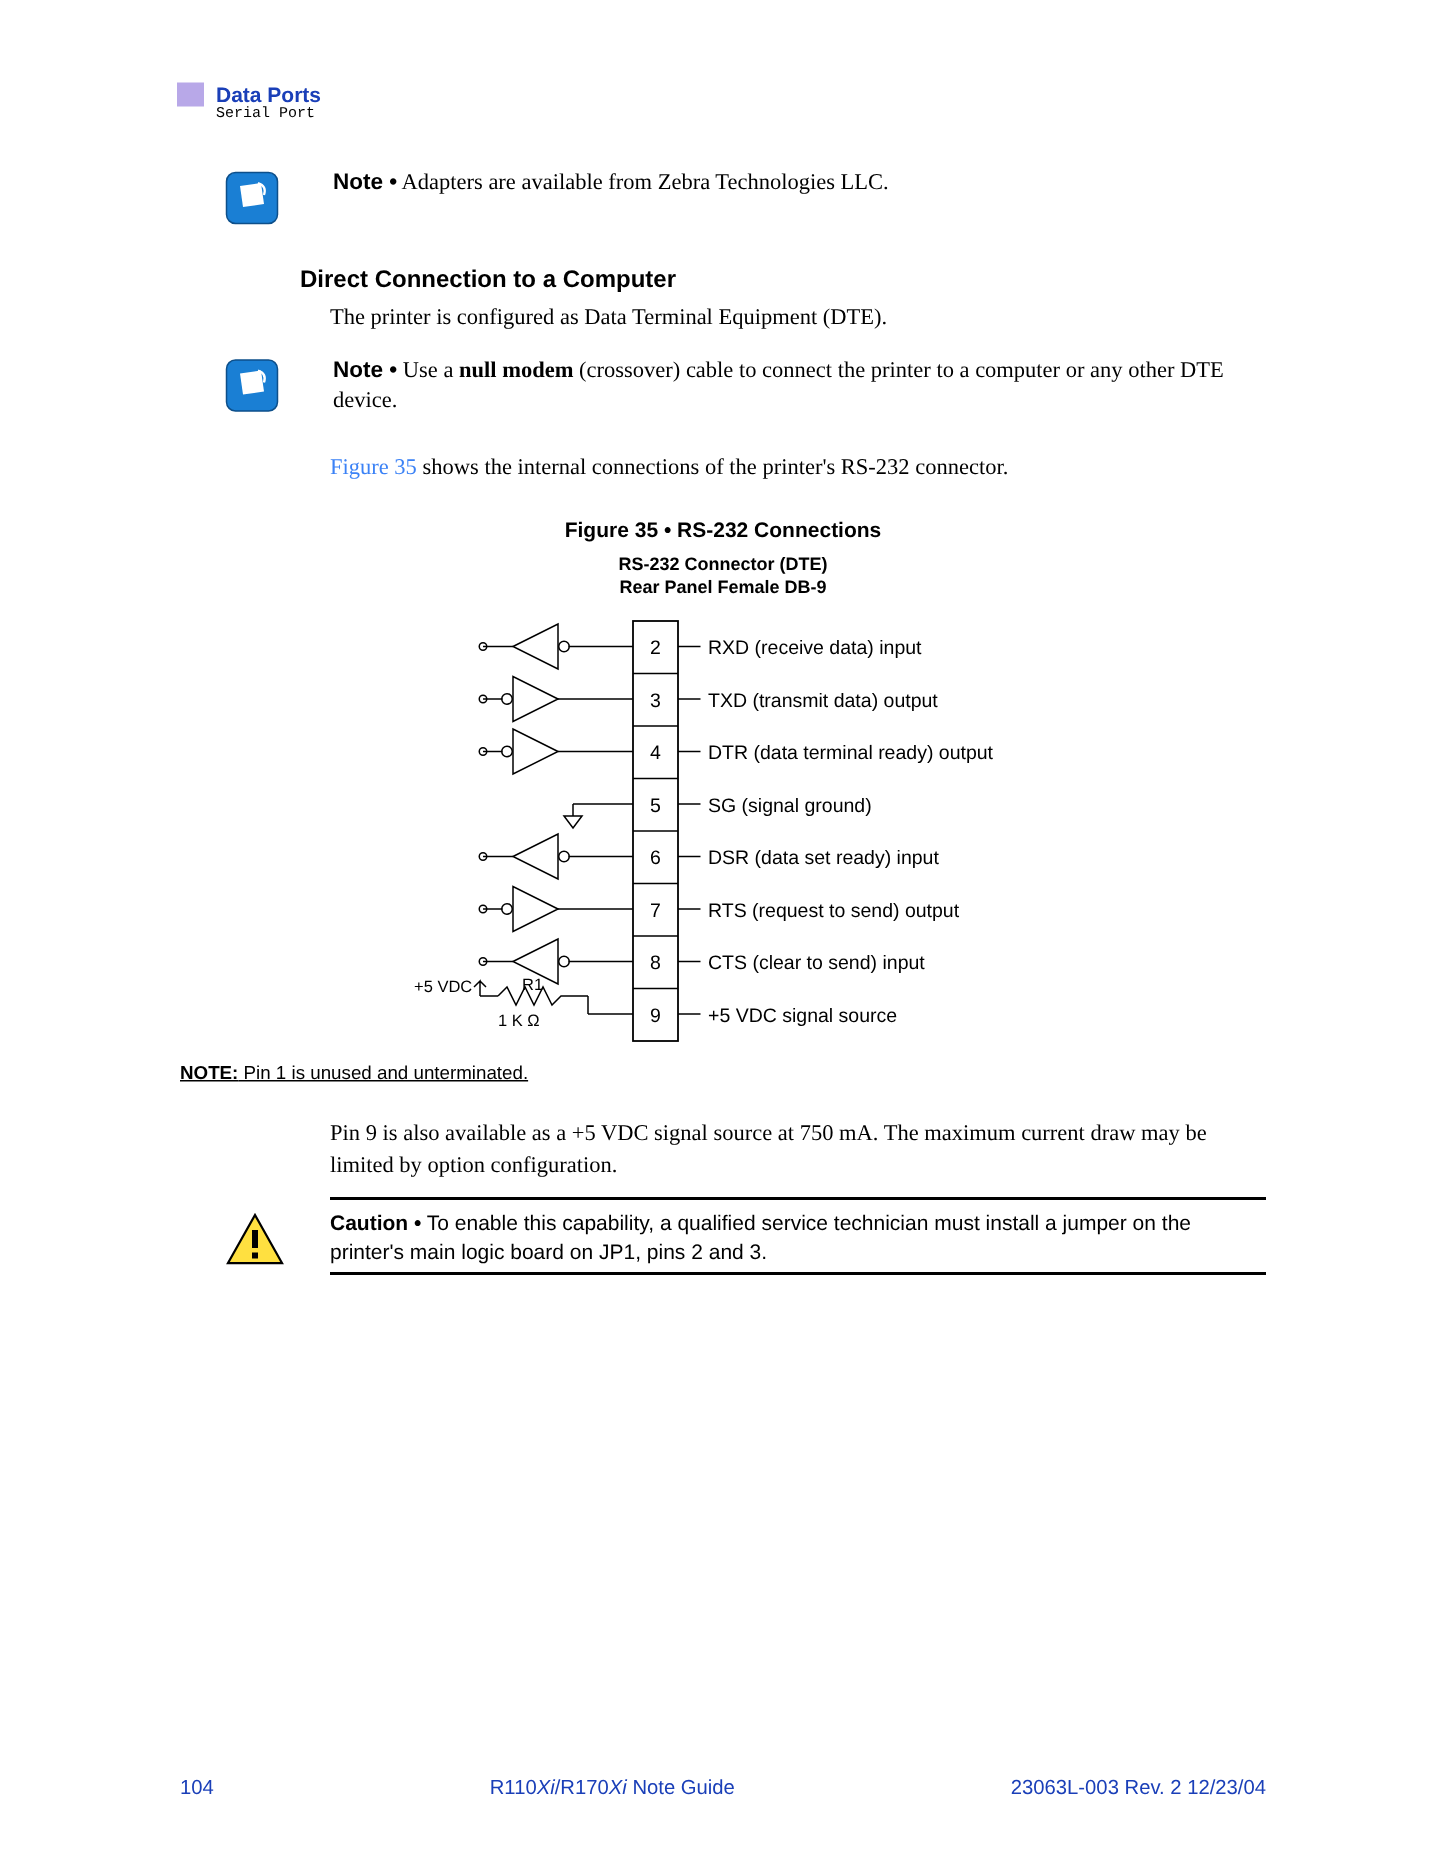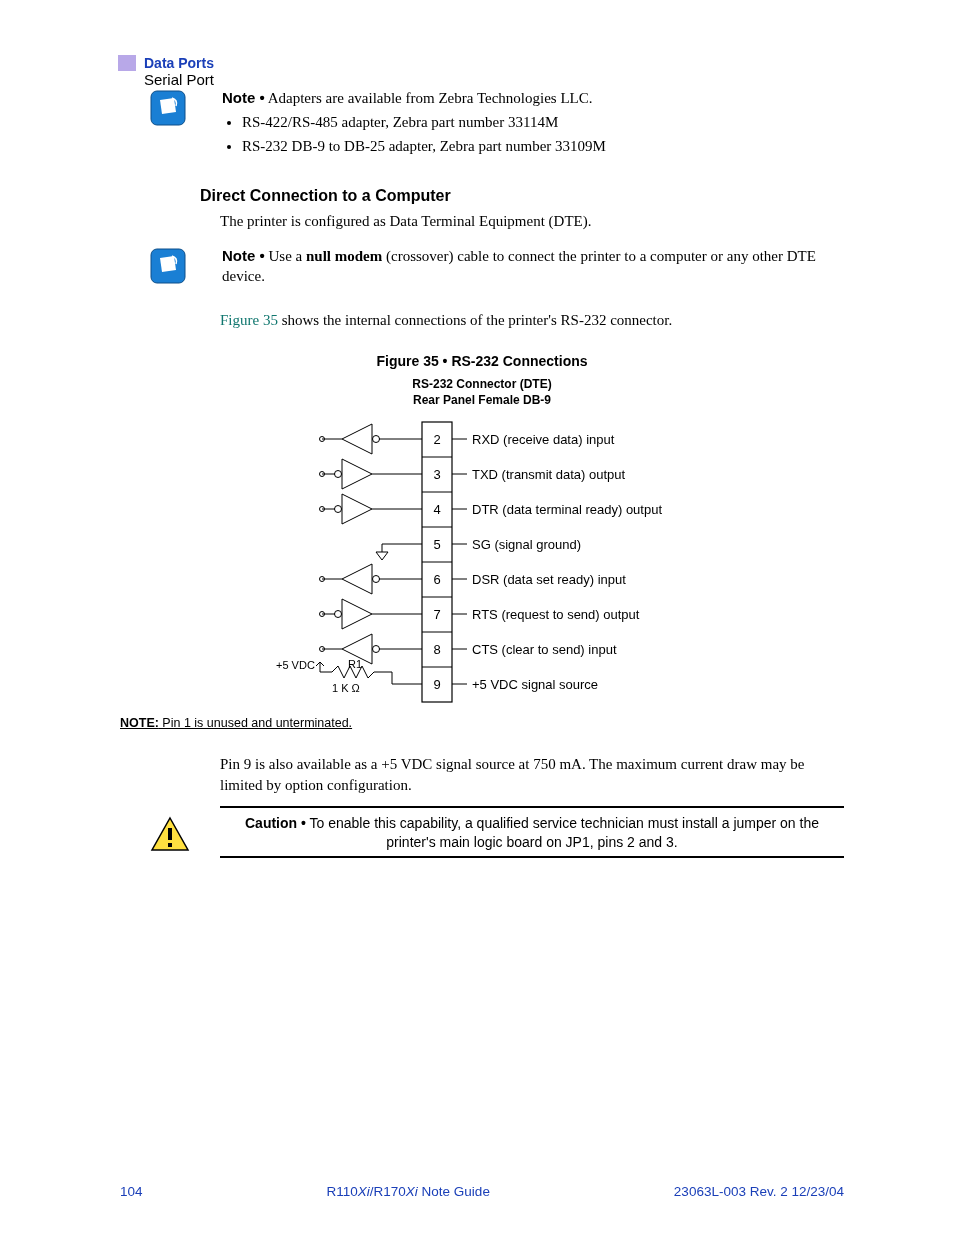--- a/index.html
+++ b/index.html
@@ -12,40 +12,41 @@
     width: 954px;
     height: 1235px;
     position: relative;
     box-sizing: border-box;
   }
   .page {
     padding: 55px 110px 0 120px;
   }
   .header-group {
     position: relative;
+    margin-bottom: 30px;
   }
   .header-bar {
     position: absolute;
     left: -2px;
     top: 0;
     width: 18px;
     height: 16px;
     background: #b8a8e8;
   }
   .header-section {
     margin-left: 24px;
     color: #1a3fb8;
     font-family: Arial, Helvetica, sans-serif;
     font-weight: bold;
     font-size: 14px;
   }
   .header-sub {
     margin-left: 24px;
-    font-family: Liberation Sans, sans-serif;
-    font-size: 15px;
+    font-family: Liberation Mono, monospace;
+    font-size: 10px;
     color: #000;
   }
   h1.main-heading {
     font-family: Arial, Helvetica, sans-serif;
     font-weight: bold;
     font-size: 22px;
     margin: 30px 0 20px 14px;
   }
   .note-block {
     display: flex;
@@ -79,21 +80,21 @@
     font-family: Arial, Helvetica, sans-serif;
     font-weight: bold;
     font-size: 16px;
     margin: 28px 0 6px 80px;
   }
   .body-para {
     margin: 6px 0 10px 100px;
     line-height: 1.4;
   }
   .body-para .link {
-    color: #0f766e;
+    color: #3b82f6;
   }
   .figure-caption {
     font-family: Arial, Helvetica, sans-serif;
     font-weight: bold;
     font-size: 14px;
     text-align: center;
     margin: 22px 0 8px 0;
   }
   .figure-subcaption {
     font-family: Arial, Helvetica, sans-serif;
@@ -111,21 +112,20 @@
   .diagram-note {
     font-family: Arial, Helvetica, sans-serif;
     font-size: 12.5px;
     text-align: left;
     margin: 4px 0 20px 0;
     text-decoration: underline;
   }
   .diagram-note b { font-weight: bold; }
   .caution-block {
     margin: 2px 0 0 30px;
-    text-align: center;
   }
   .caution-rule {
     border: 0;
     border-top: 2px solid #000;
     margin: 4px 0 6px 70px;
   }
   .caution-row {
     display: flex;
     align-items: flex-start;
   }
@@ -183,24 +183,20 @@
 
 
   <div class="note-block">
     <svg class="note-icon" viewBox="0 0 36 36">
       <rect x="1" y="1" width="34" height="34" rx="6" fill="#1a7fd4" stroke="#0d4f8a" stroke-width="1"></rect>
       <path d="M10 10 L24 8 L26 22 L12 24 Z" fill="#fff"></path>
       <path d="M22 8 Q28 10 26 16" fill="none" stroke="#fff" stroke-width="1.5"></path>
     </svg>
     <div class="note-text">
       <span class="note-label">Note •</span><span> Adapters are available from Zebra Technologies LLC.</span>
-      <ul class="bullets">
-        <li>RS-422/RS-485 adapter, Zebra part number 33114M</li>
-        <li>RS-232 DB-9 to DB-25 adapter, Zebra part number 33109M</li>
-      </ul>
     </div>
   </div>
 
   <h2 class="sub-heading">Direct Connection to a Computer</h2>
   <p class="body-para">The printer is configured as Data Terminal Equipment (DTE).</p>
 
   <div class="note-block" style="margin-top:14px;">
     <svg class="note-icon" viewBox="0 0 36 36">
       <rect x="1" y="1" width="34" height="34" rx="6" fill="#1a7fd4" stroke="#0d4f8a" stroke-width="1"></rect>
       <path d="M10 10 L24 8 L26 22 L12 24 Z" fill="#fff"></path>

